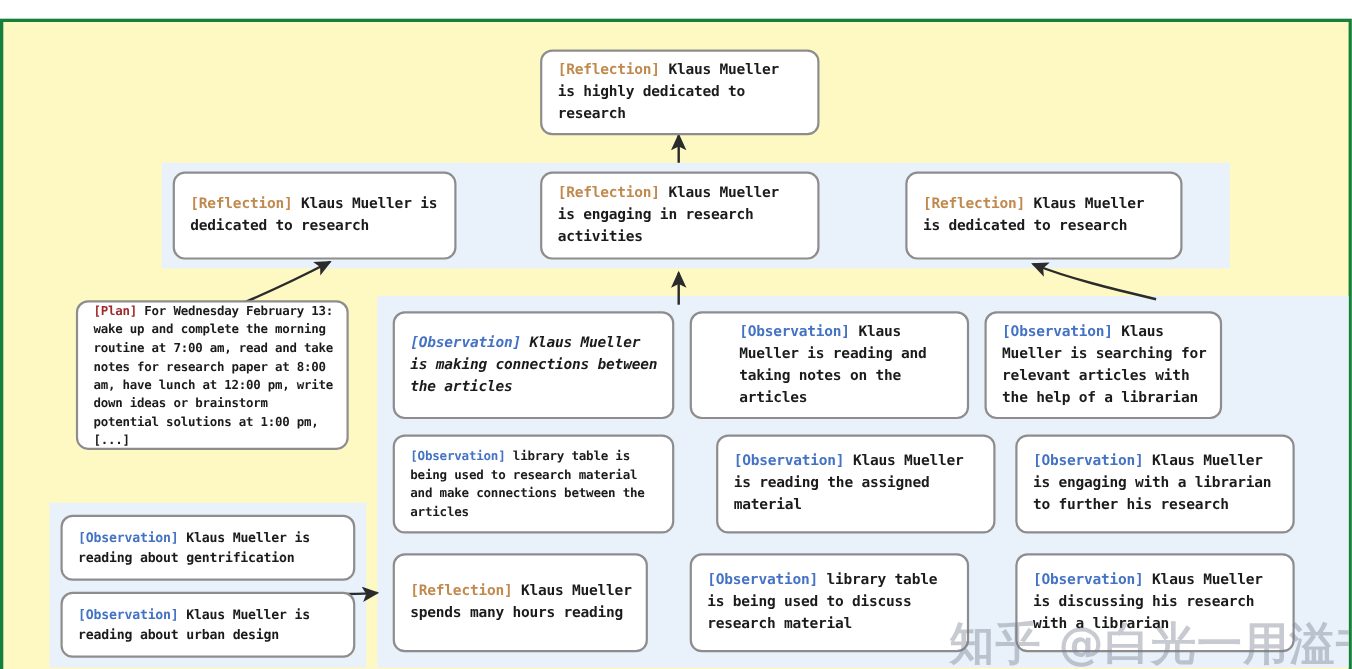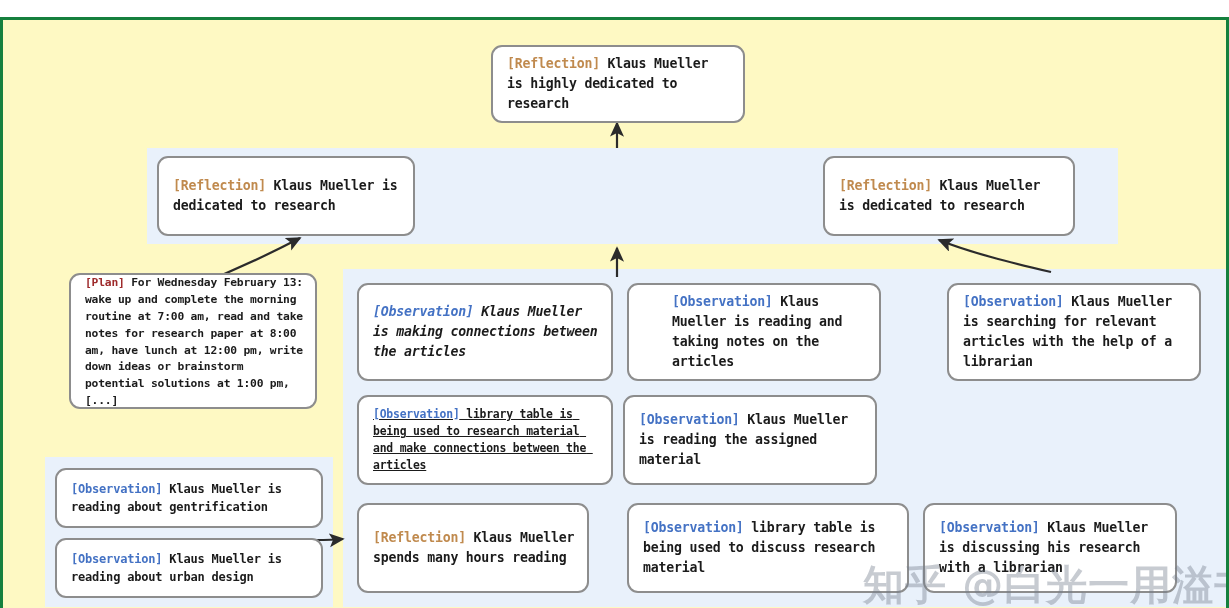--- a/index.html
+++ b/index.html
@@ -44,21 +44,20 @@
     font-size: 13.2px;
     line-height: 1.52;
     color: #1b1b1b;
     letter-spacing: -0.2px;
     white-space: pre-wrap;
     word-break: normal;
   }
   .node.small .txt {
     font-size: 11.4px;
     line-height: 1.50;
-    text-decoration: underline;
   }
   .node.tiny .txt {
     font-size: 12px;
     line-height: 1.52;
   }
   .node.plan .txt {
     font-size: 11.3px;
     line-height: 1.50;
   }
   .tag-reflection { color: #c08a4e; font-weight: bold; }
@@ -114,20 +113,23 @@
   </svg>
 
   <div class="node" style="left:488px; top:25px; width:254px; height:78px;">
     <div class="txt"><span class="tag-reflection">[Reflection]</span><span> Klaus Mueller is highly dedicated to research</span></div>
   </div>
 
   <div class="node" style="left:154px; top:136px; width:258px; height:80px;">
     <div class="txt"><span class="tag-reflection">[Reflection]</span><span> Klaus Mueller is dedicated to research</span></div>
   </div>
 
+  <div class="node" style="left:488px; top:136px; width:254px; height:80px;">
+    <div class="txt"><span class="tag-reflection">[Reflection]</span><span> Klaus Mueller is engaging in research activities</span></div>
+  </div>
 
   <div class="node" style="left:820px; top:136px; width:252px; height:80px;">
     <div class="txt"><span class="tag-reflection">[Reflection]</span><span> Klaus Mueller is dedicated to research</span></div>
   </div>
 
   <div class="node plan" style="left:66px; top:253px; width:248px; height:136px; align-items:center; padding-top:8px;">
     <div class="txt"><span class="tag-plan">[Plan]</span><span> For Wednesday February 13: wake up and complete the morning routine at 7:00 am, read and take notes for research paper at 8:00 am, have lunch at 12:00 pm, write down ideas or brainstorm potential solutions at 1:00 pm, [...]</span></div>
   </div>
 
   <div class="node tiny" style="left:52px; top:448px; width:268px; height:60px;">
@@ -147,32 +149,35 @@
   </div>
 
   <div class="node" style="left:354px; top:483px; width:232px; height:90px;">
     <div class="txt"><span class="tag-reflection">[Reflection]</span><span> Klaus Mueller spends many hours reading</span></div>
   </div>
 
   <div class="node" style="left:624px; top:263px; width:254px; height:98px;padding-left:43px;">
     <div class="txt"><span class="tag-observation">[Observation]</span><span> Klaus Mueller is reading and taking notes on the articles</span></div>
   </div>
 
-  <div class="node" style="left:620px; top:375px; width:254px; height:90px;">
+  <div class="node" style="left:648px; top:375px; width:254px; height:90px;">
     <div class="txt"><span class="tag-observation">[Observation]</span><span> Klaus Mueller is reading the assigned material</span></div>
   </div>
 
-  <div class="node" style="left:624px; top:483px; width:282px; height:90px;">
+  <div class="node" style="left:624px; top:483px; width:254px; height:90px;">
     <div class="txt"><span class="tag-observation">[Observation]</span><span> library table is being used to discuss research material</span></div>
   </div>
 
-  <div class="node" style="left:944px; top:263px; width:254px; height:98px;">
+  <div class="node" style="left:892px; top:263px; width:216px; height:98px;">
     <div class="txt"><span class="tag-observation">[Observation]</span><span> Klaus Mueller is searching for relevant articles with the help of a librarian</span></div>
   </div>
 
+  <div class="node" style="left:920px; top:375px; width:254px; height:90px;">
+    <div class="txt"><span class="tag-observation">[Observation]</span><span> Klaus Mueller is engaging with a librarian to further his research</span></div>
+  </div>
 
   <div class="node" style="left:920px; top:483px; width:254px; height:90px;">
     <div class="txt"><span class="tag-observation">[Observation]</span><span> Klaus Mueller is discussing his research with a librarian</span></div>
   </div>
 
   <div class="watermark" style="left:860px; top:538px;">知乎 @白光一用溢书生</div>
 
 </div>
 
 </body></html>

